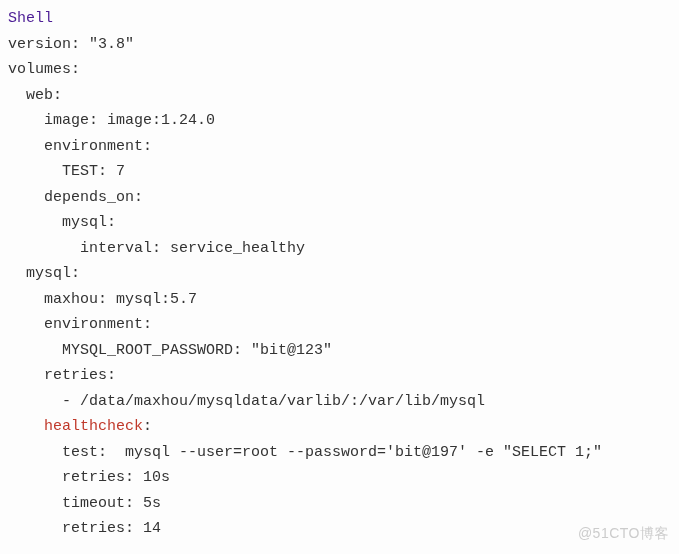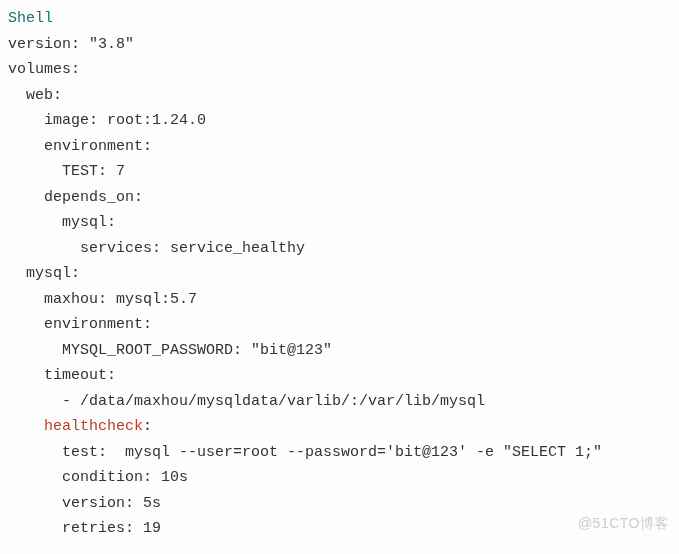--- a/index.html
+++ b/index.html
@@ -13,55 +13,55 @@
     line-height: 1.7;
     color: #333;
     position: relative;
     overflow: hidden;
   }
   .code-block {
     padding: 6px 8px 8px 8px;
     white-space: pre;
   }
   .lang-label {
-    color: #0f766e;
+    color: #4c1d95;
     font-family: "Consolas", "Monaco", "Courier New", monospace;
   }
   .hl {
     color: #c0392b;
     text-align: center;
   }
   .watermark {
     position: absolute;
     right: 10px;
-    bottom: 18px;
+    bottom: 8px;
     color: #ccc;
     font-family: Arial, "Microsoft YaHei", sans-serif;
     font-size: 14px;
     letter-spacing: 0.5px;
   }
 </style>
 </head>
 <body>
 
 <div class="code-block"><span class="lang-label">Shell</span>
 <span>version: "3.8"</span>
 <span>volumes:</span>
 <span>  web:</span>
-<span>    image: root:1.24.0</span>
+<span>    image: image:1.24.0</span>
 <span>    environment:</span>
 <span>      TEST: 7</span>
 <span>    depends_on:</span>
 <span>      mysql:</span>
-<span>        services: service_healthy</span>
+<span>        interval: service_healthy</span>
 <span>  mysql:</span>
 <span>    maxhou: mysql:5.7</span>
 <span>    environment:</span>
 <span>      MYSQL_ROOT_PASSWORD: "bit@123"</span>
-<span>    timeout:</span>
+<span>    retries:</span>
 <span>      - /data/maxhou/mysqldata/varlib/:/var/lib/mysql</span>
 <span><span>    </span><span class="hl">healthcheck</span><span>:</span></span>
-<span>      test:  mysql --user=root --password='bit@123' -e "SELECT 1;"</span>
-<span>      condition: 10s</span>
-<span>      version: 5s</span>
-<span>      retries: 19</span></div>
+<span>      test:  mysql --user=root --password='bit@197' -e "SELECT 1;"</span>
+<span>      retries: 10s</span>
+<span>      timeout: 5s</span>
+<span>      retries: 14</span></div>
 
 <div class="watermark">@51CTO博客</div>
 
 </body></html>

